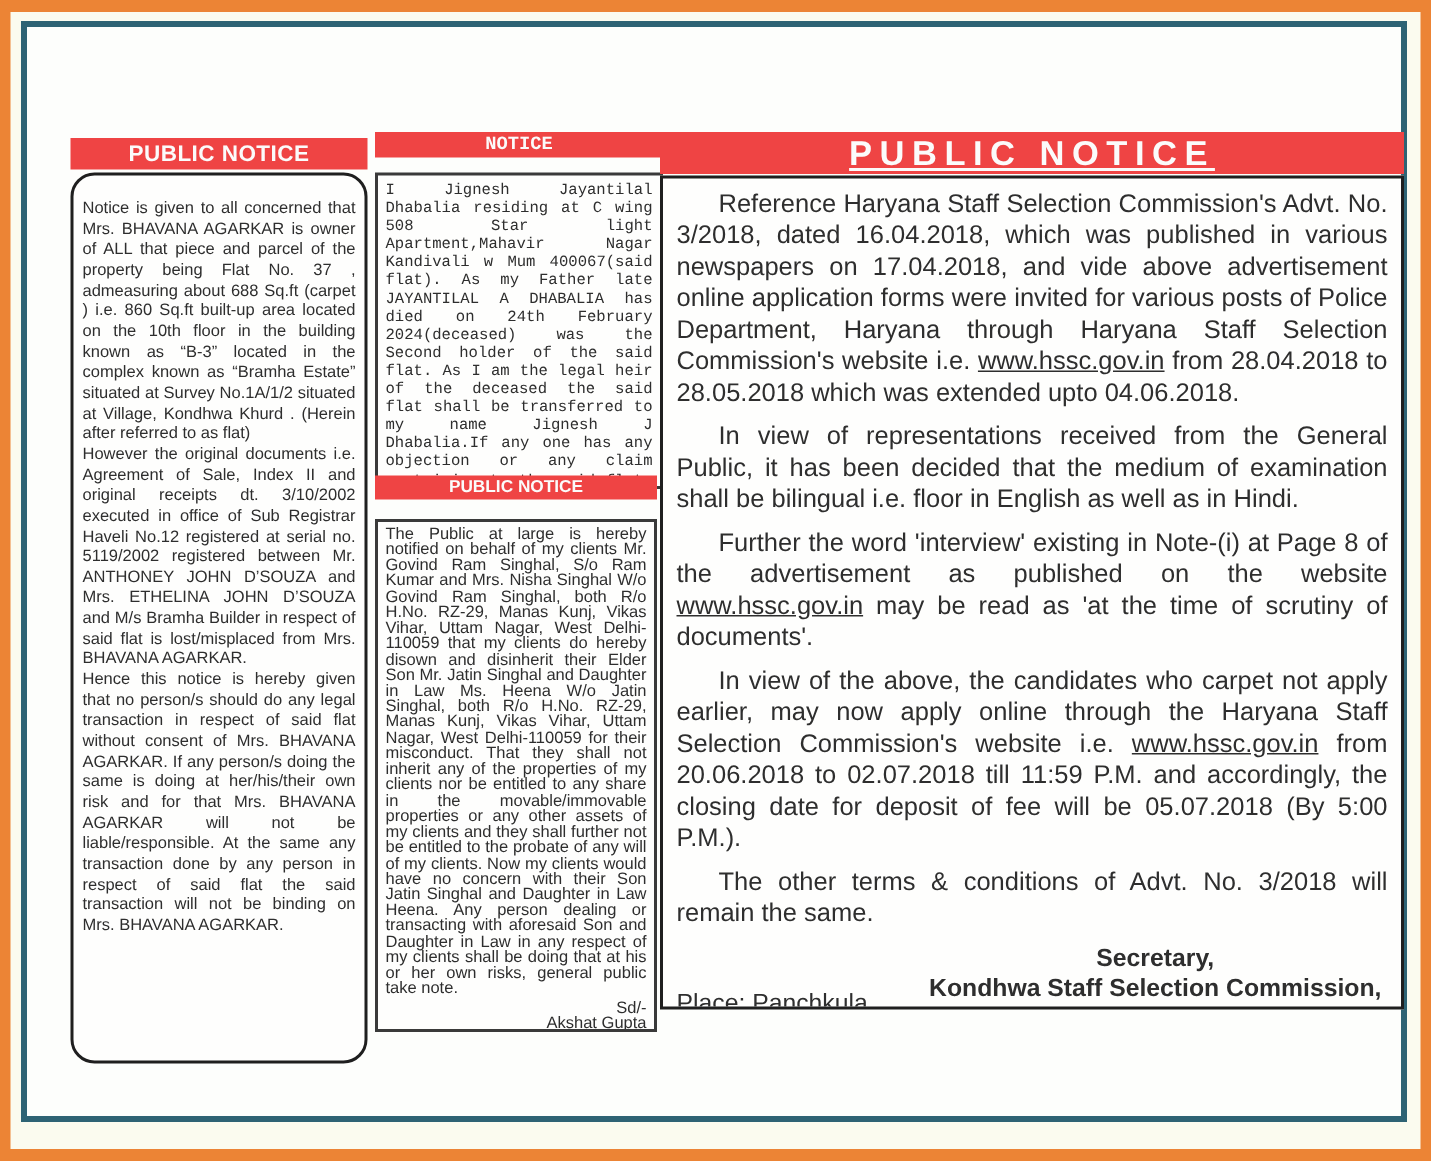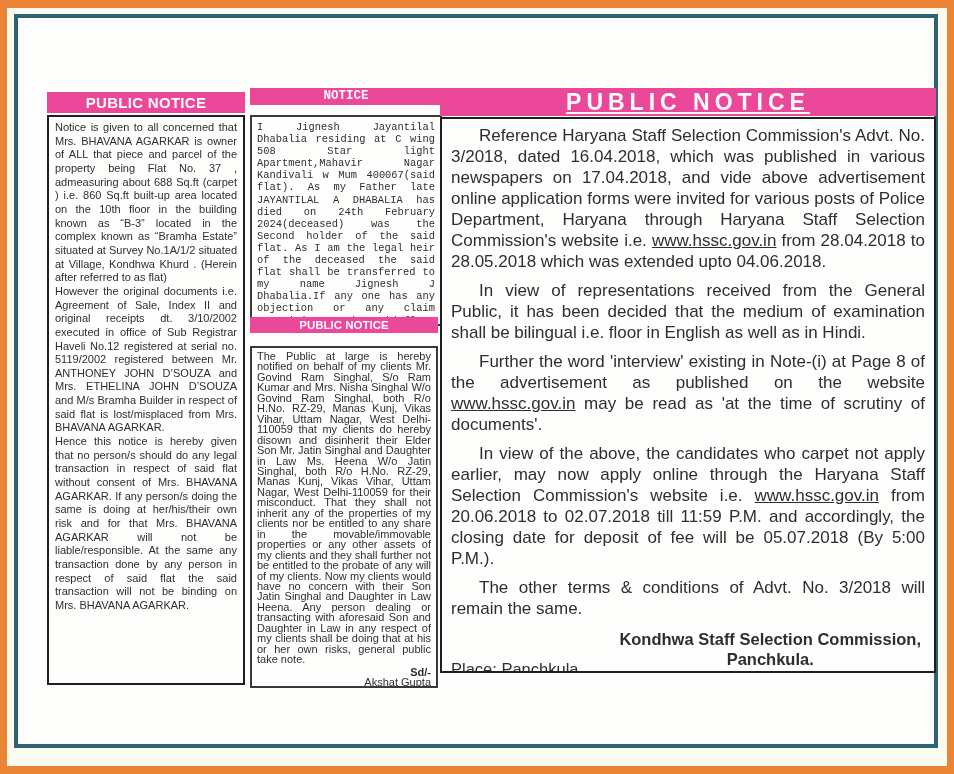--- a/index.html
+++ b/index.html
@@ -1,39 +1,39 @@
 <!DOCTYPE html>
 <html><head>
 <meta charset="utf-8">
 <style>
   html,body{margin:0;padding:0;}
   body{font-family:"Liberation Sans",sans-serif;background:#e9e9e9;}
   .page{position:relative;width:954px;height:774px;background:#EC8435;overflow:hidden;}
   .paper{position:absolute;left:7px;top:8px;width:940px;height:758px;background:#FBFBEF;}
   .teal-frame{position:absolute;left:14px;top:14px;width:916px;height:726px;border:4px solid #2E6374;background:#FDFEFC;}
   .col{position:absolute;}
-  .hdr-bar{background:#ec4899;color:#FBFBFB;text-align:center;font-weight:bold;}
+  .hdr-bar{background:#ef4444;color:#FBFBFB;text-align:center;font-weight:bold;}
   .body-box{border:2px solid #1f1f1f;background:#FEFEFD;color:#2e2e2e;overflow:hidden;text-align:justify;}
   
   .c1{left:47px;top:92px;width:198px;}
   .c1 .hdr-bar{height:21px;line-height:21px;font-size:15px;letter-spacing:.3px;}
-  .c1 .body-box{margin-top:2px;height:558px;padding:4px 6px;font-size:11px;line-height:13.65px;}
+  .c1 .body-box{margin-top:2px;height:558px;padding:16px 6px;font-size:11px;line-height:13.65px;border-radius:16px;}
   .c1 p{margin:0;}
   
   .c2a{left:250px;top:88px;width:192px;font-family:Liberation Mono, monospace;}
   .c2a .hdr-bar{height:17px;line-height:17px;font-size:12.5px;}
   .c2a .body-box{margin-top:10px;height:199px;padding:4px 5px;font-size:10.4px;line-height:12.1px;border-width:2px;border-color:#3a3a3a;}
   .c2a p{margin:0;}
   .c2b{left:250px;top:317px;width:188px;}
   .c2b .hdr-bar{height:16px;line-height:16px;font-size:11.5px;}
   .c2b .body-box{margin-top:13px;height:332px;padding:3px 5px;font-size:11px;line-height:10.45px;border-width:2px;border-color:#3a3a3a;}
   .c2b p{margin:0;}
   .sign{ text-align:right;margin-top:2px;}
   .sign div{line-height:10.8px;}
-  .sign .sd{font-weight:bold;}
+  .sign .sd{font-weight:normal;}
   
   .c3{left:440px;top:88px;width:496px;}
   .c3 .hdr-bar{height:28px;line-height:28px;font-size:23px;letter-spacing:5px;}
   .c3 .hdr-bar span{text-decoration:underline;}
   .c3 .body-box{margin-top:1px;height:540px;padding:6px 9px;font-size:17px;line-height:21px;}
   .c3 p{margin:0 0 8px 0;text-indent:28px;}
   .bottom-block{position:relative;height:100px;margin-top:2px;}
   .signatory{position:absolute;top:2px;right:4px;text-align:center;font-weight:bold;font-size:16.5px;line-height:20px;}
   .place-block{position:absolute;left:0;top:32px;font-size:16.5px;line-height:20px;text-align:left;}
 </style>
@@ -80,20 +80,21 @@
   <div class="col c3">
     <div class="hdr-bar"><span>PUBLIC NOTICE</span></div>
     <div class="body-box">
       <p><span>Reference Haryana Staff Selection Commission's Advt. No. 3/2018, dated 16.04.2018, which was published in various newspapers on 17.04.2018, and vide above advertisement online application forms were invited for various posts of Police Department, Haryana through Haryana Staff Selection Commission's website i.e. </span><span style="text-decoration: underline;">www.hssc.gov.in</span><span> from 28.04.2018 to 28.05.2018 which was extended upto 04.06.2018.</span></p>
       <p><span>In view of representations received from the General Public, it has been decided that the medium of examination shall be bilingual i.e. floor in English as well as in Hindi.</span></p>
       <p><span>Further the word 'interview' existing in Note-(i) at Page 8 of the advertisement as published on the website </span><span style="text-decoration: underline;">www.hssc.gov.in</span><span> may be read as 'at the time of scrutiny of documents'.</span></p>
       <p><span>In view of the above, the candidates who carpet not apply earlier, may now apply online through the Haryana Staff Selection Commission's website i.e. </span><span style="text-decoration: underline;">www.hssc.gov.in</span><span> from 20.06.2018 to 02.07.2018 till 11:59 P.M. and accordingly, the closing date for deposit of fee will be 05.07.2018 (By 5:00 P.M.).</span></p>
       <p><span>The other terms &amp; conditions of Advt. No. 3/2018 will remain the same.</span></p>
       <div class="bottom-block">
         <div class="signatory">
+          <div>Secretary,</div>
           <div>Kondhwa Staff Selection Commission,</div>
           <div>Panchkula.</div>
         </div>
         <div class="place-block">
           <div>Place: Panchkula</div>
 
         </div>
       </div>
     </div>
   </div>

